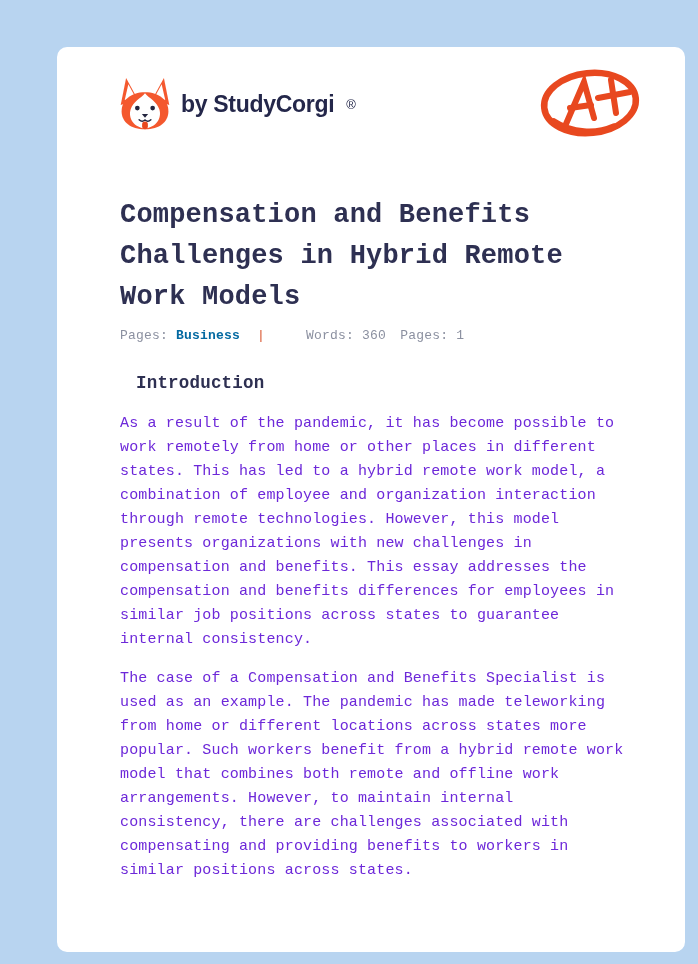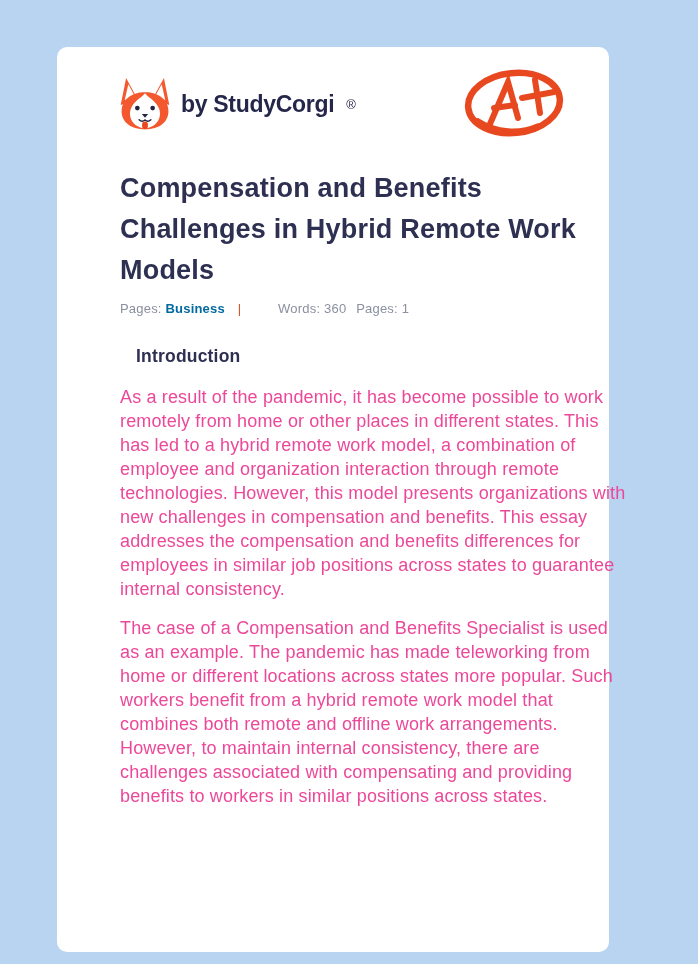--- a/index.html
+++ b/index.html
@@ -6,21 +6,21 @@
   html,body { width:698px; height:964px; }
   body {
     background:#b8d4f0;
     font-family:"Liberation Sans", sans-serif;
     position:relative;
     overflow:hidden;
   }
   .card {
     position:absolute;
     left:57px; top:47px;
-    width:552px; height:905px;
+    width:628px; height:905px;
     background:#ffffff;
     border-radius:10px;
   }
   
   .brand {
     position:absolute; left:61px; top:29px;
     display:flex; align-items:center; gap:9px;
     text-decoration:none; cursor:pointer;
   }
   .brand-logo { width:54px; height:56px; display:block; }
@@ -31,41 +31,41 @@
   .brand-reg {
     font-size:13px; font-weight:400; color:#24274a;
     vertical-align:17px; margin-left:3px;
   }
   .grade-badge {
     position:absolute; right:43px; top:20px;
     width:104px; height:72px;
   }
   
   .content {
-    position:absolute; left:63px; top:121px; width:508px;
+    position:absolute; left:63px; top:148px; width:508px;font-family:Liberation Mono, monospace;
   }
   .doc-title {
     font-size:27px; line-height:41px; font-weight:700;
     color:#2e3052; letter-spacing:0.2px;
     margin:0 0 10px 0;
   }
   .meta {
     font-size:13px; color:#8b90a0; letter-spacing:0.2px;
     margin:0 0 28px 0;
   }
   .meta .meta-strong { color:#0369a1; font-weight:700; }
   .meta .meta-sep { color:#d9512a; margin:0 9px; }
   .meta .meta-words { margin-right:6px;margin-left:24px; }
   .section-heading {
     font-size:17.5px; line-height:24px; font-weight:700;
     color:#2e3052; letter-spacing:0.2px;
     margin:0 0 17px 16px;
   }
   .para {
-    font-size:18px; line-height:24px; color:#ec4899;
+    font-size:15px; line-height:24px; color:#6d28d9;
     letter-spacing:0.15px;
     margin:0 2px 15px 0;
   }
 </style>
 </head>
 <body>
 
 <div class="card">
 
   <a class="brand">

